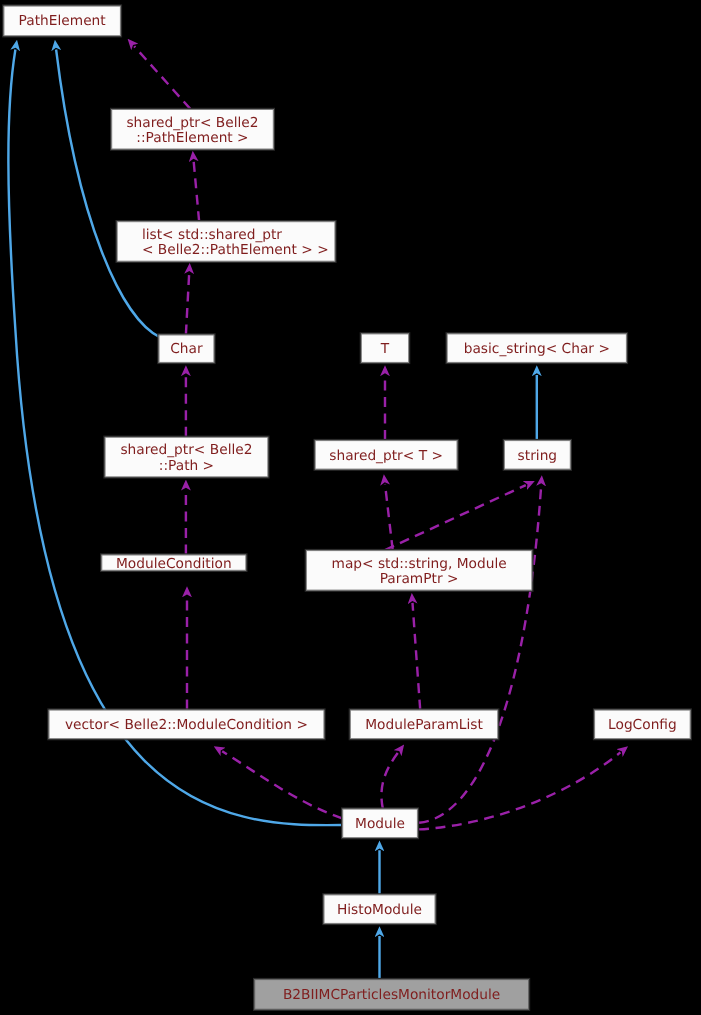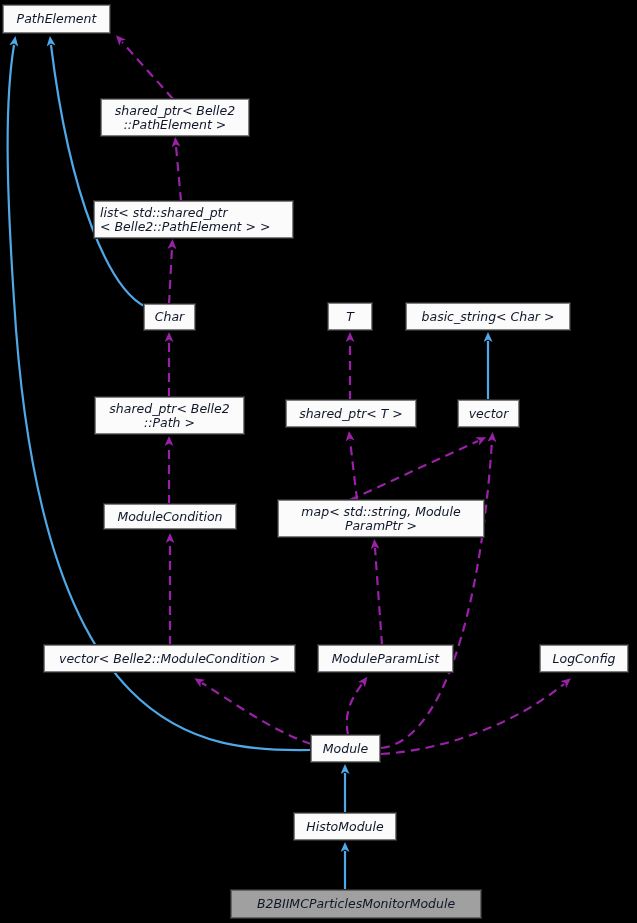--- a/index.html
+++ b/index.html
@@ -21,39 +21,39 @@
     top: 0;
     width: 637px;
     height: 923px;
   }
   .node {
     position: absolute;
     box-sizing: border-box;
     background: #fbfbfb;
     border: 1px solid #808080;
     outline: 1px solid #2b2b2b;
-    color: #0f172a;
+    color: #7f1d1d;
     font-size: 12.5px;
     line-height: 14px;
     display: flex;
     align-items: center;
     justify-content: center;
     text-align: center;
     white-space: pre;
     z-index: 5;
-    font-style: italic;
   }
   .node.highlight {
     background: #a0a0a0;
     border: 1px solid #666666;
   }
   .node.leftalign {
     justify-content: flex-start;
     text-align: left;
-    padding-left: 5px;
+    padding-left: 22px;
+    margin-left: 12px;
   }
 </style>
 </head>
 <body>
 
 <div id="diagram">
 
   <svg id="edges" viewBox="0 0 637 923" width="637" height="923" xmlns="http://www.w3.org/2000/svg">
     <defs>
       <marker id="arrow-usage" markerWidth="10" markerHeight="9" refX="1" refY="4.5" orient="auto" markerUnits="userSpaceOnUse">
@@ -113,22 +113,22 @@
   <div class="node" style="left: 101px; top: 99px; width: 148px; height: 37px;">shared_ptr&lt; Belle2
 ::PathElement &gt;</div>
   <div class="node leftalign" style="left: 94px; top: 201px; width: 199px; height: 37px;">list&lt; std::shared_ptr
 &lt; Belle2::PathElement &gt; &gt;</div>
   <div class="node" style="left: 144px; top: 304px; width: 51px; height: 26px;">Char</div>
   <div class="node" style="left: 328px; top: 303px; width: 44px; height: 27px;">T</div>
   <div class="node" style="left: 406px; top: 303px; width: 164px; height: 27px;">basic_string&lt; Char &gt;</div>
   <div class="node" style="left: 95px; top: 397px; width: 149px; height: 37px;">shared_ptr&lt; Belle2
 ::Path &gt;</div>
   <div class="node" style="left: 286px; top: 400px; width: 130px; height: 27px;">shared_ptr&lt; T &gt;</div>
-  <div class="node" style="left: 458px; top: 400px; width: 61px; height: 27px;">vector</div>
-  <div class="node" style="left: 104px; top: 504px; width: 132px; height: 25px;">ModuleCondition</div>
+  <div class="node" style="left: 458px; top: 400px; width: 61px; height: 27px;">string</div>
+  <div class="node" style="left: 92px; top: 504px; width: 132px; height: 15px;">ModuleCondition</div>
   <div class="node" style="left: 278px; top: 500px; width: 206px; height: 37px;">map&lt; std::string, Module
 ParamPtr &gt;</div>
   <div class="node" style="left: 44px; top: 645px; width: 251px; height: 27px;">vector&lt; Belle2::ModuleCondition &gt;</div>
   <div class="node" style="left: 318px; top: 645px; width: 135px; height: 27px;">ModuleParamList</div>
   <div class="node" style="left: 540px; top: 645px; width: 88px; height: 27px;">LogConfig</div>
   <div class="node" style="left: 311px; top: 735px; width: 69px; height: 27px;">Module</div>
   <div class="node" style="left: 294px; top: 813px; width: 102px; height: 27px;">HistoModule</div>
   <div class="node highlight" style="left: 231px; top: 890px; width: 250px; height: 28px;">B2BIIMCParticlesMonitorModule</div>
 
 </div>

